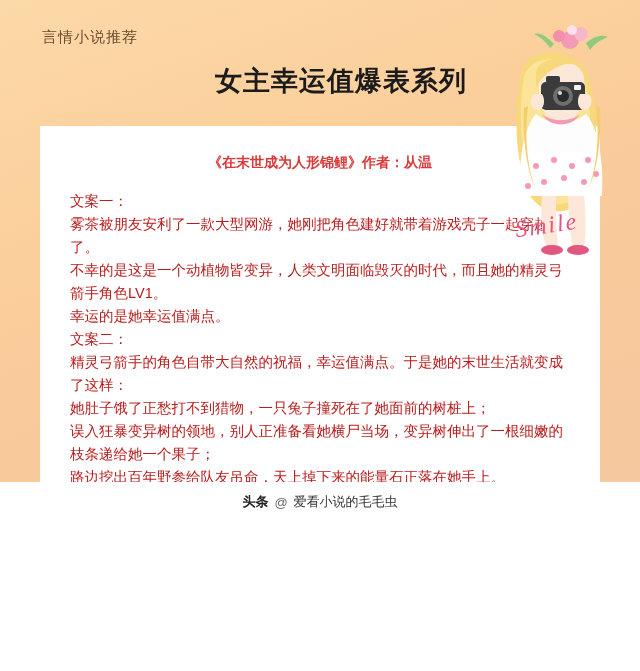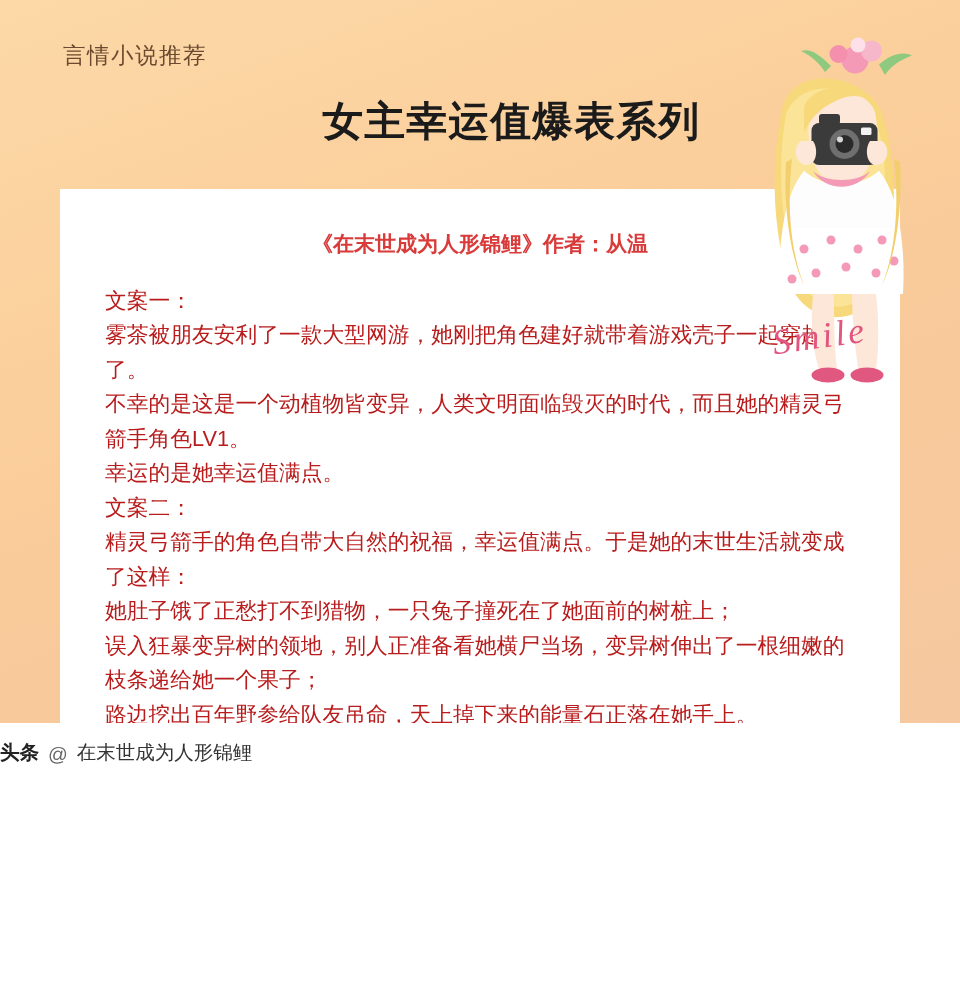--- a/index.html
+++ b/index.html
@@ -99,20 +99,21 @@
   .footer {
     position: absolute;
     left: 0;
     bottom: 0;
     width: 640px;
     height: 40px;
     background: #ffffff;
     z-index: 6;
     display: flex;
     align-items: center;
+    justify-content: center;
   }
   .footer-inner {
     display: flex;
     align-items: center;
     gap: 6px;
   }
   .footer-logo {
     font-size: 13px;
     color: #222222;
     font-weight: bold;
@@ -208,17 +209,17 @@
 路边挖出百年野参给队友吊命，天上掉下来的能量石正落在她手上。
 时间久了，别人看她的目光都不对了。
 雾茶默默地把脚底下的变异象牙捡起来递给正护犊子似的护着她的男人："这个给你做匕首正合适。"
 我靠实力当的人形锦鲤，不服来打我啊！</div>
   </div>
 
   <div class="footer">
     <div class="footer-inner">
       <span class="footer-logo">头条</span>
       <span class="footer-sep">@</span>
-      <span class="footer-author">在末世成为人形锦鲤</span>
+      <span class="footer-author">爱看小说的毛毛虫</span>
     </div>
   </div>
 
 </div>
 
 </body></html>

